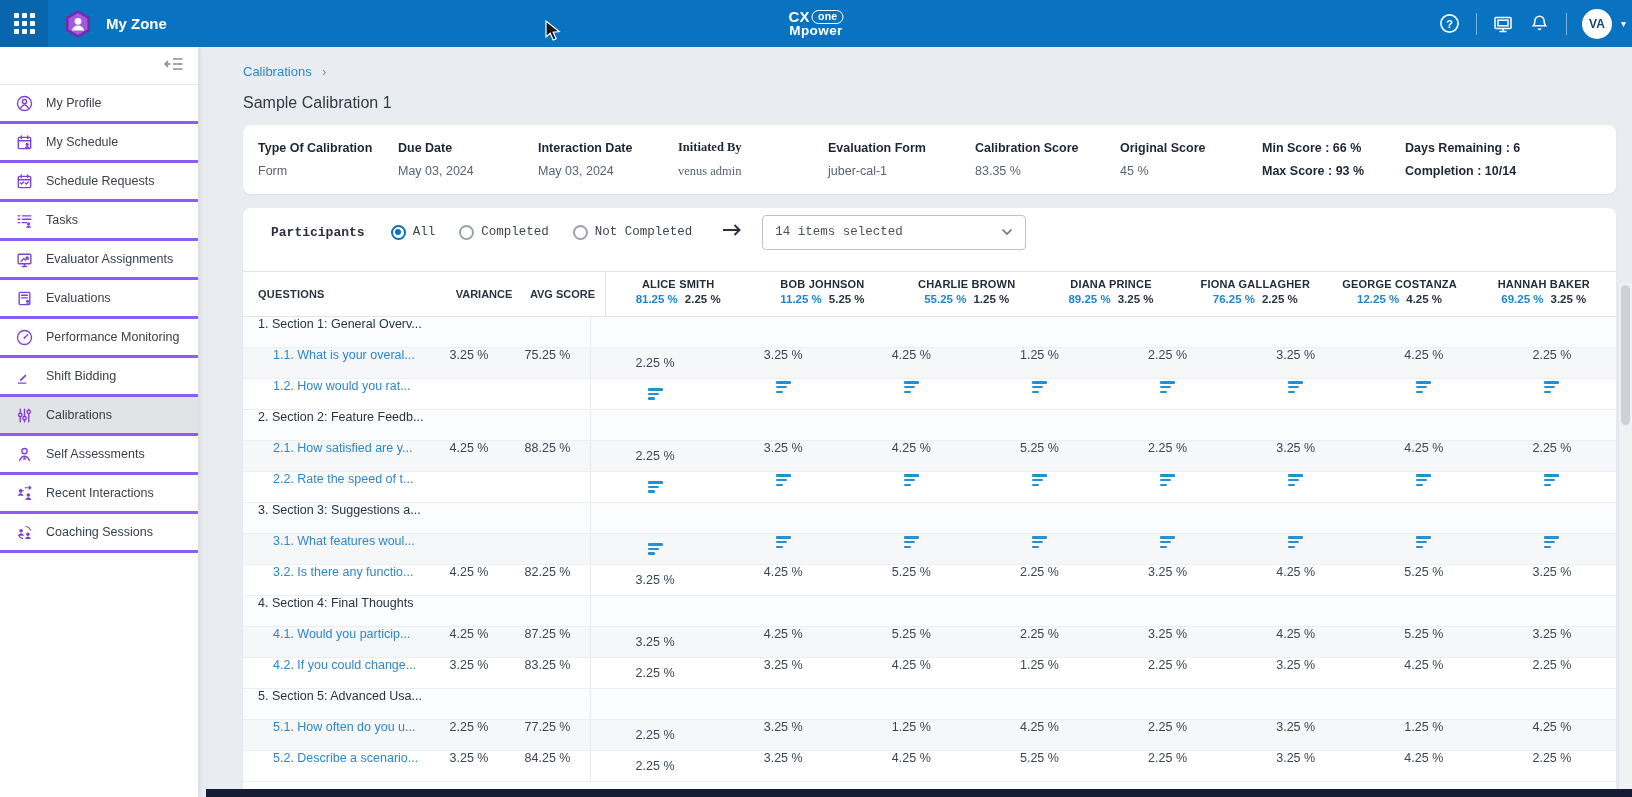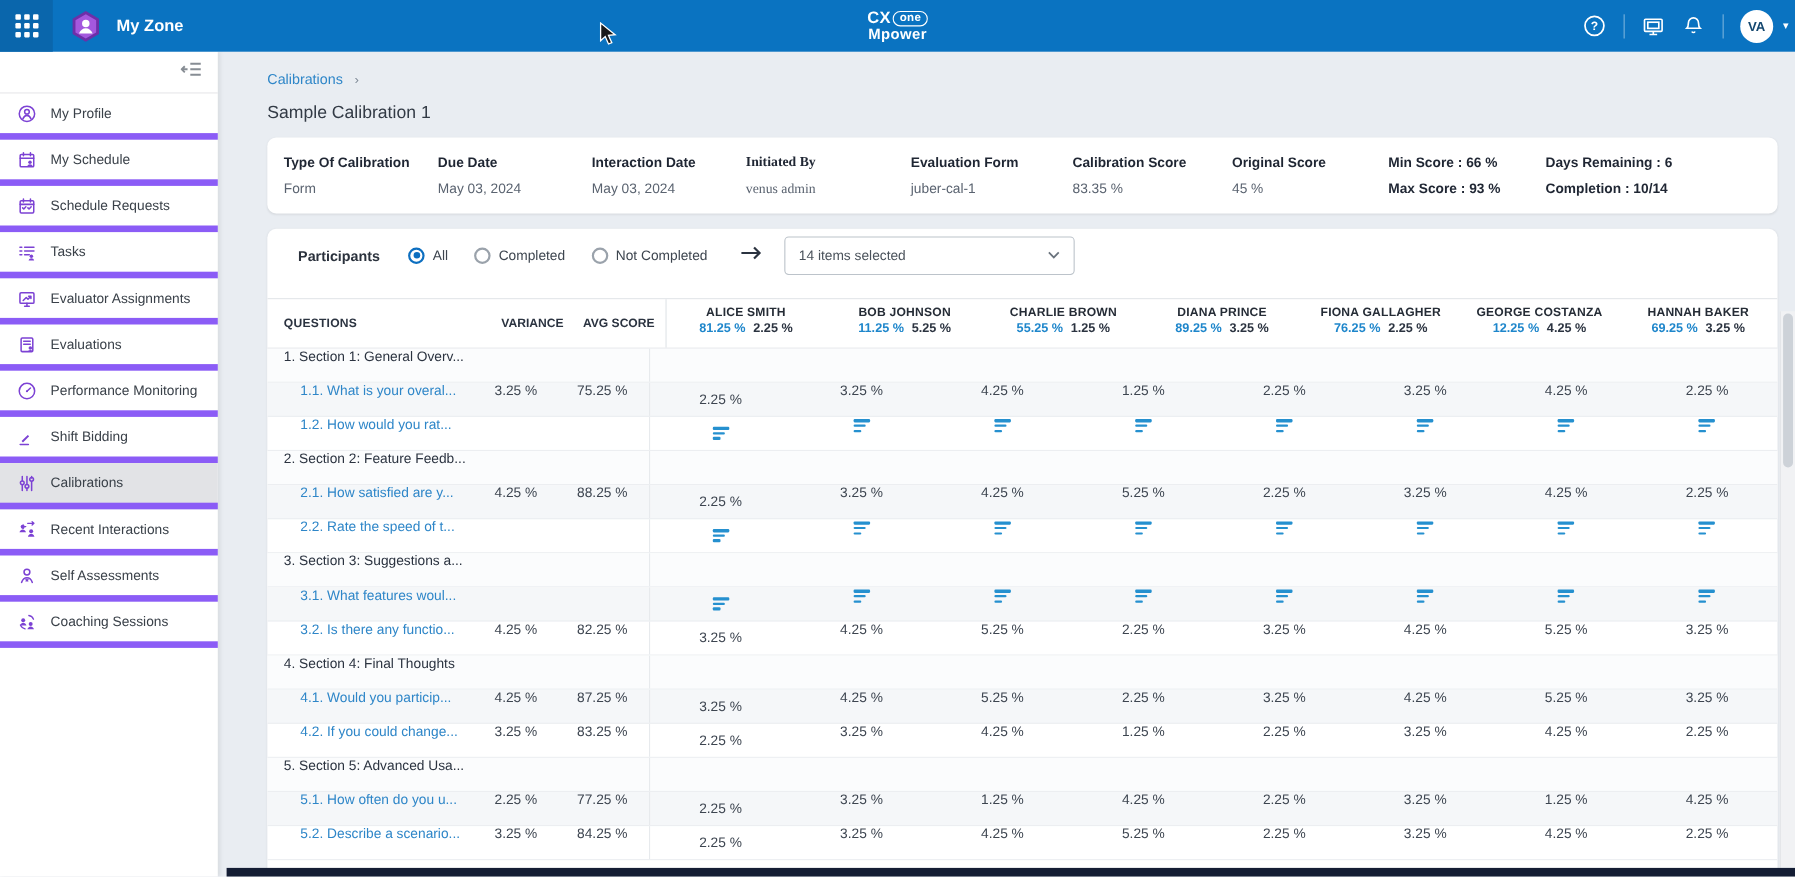--- a/index.html
+++ b/index.html
@@ -19,38 +19,38 @@
   .cx1 .one{display:inline-block;border:1.6px solid #fff;border-radius:10px;font-size:10.5px;padding:0 5px 1px 5px;margin-left:2px;font-weight:bold;vertical-align:2px;}
   .cx2{font-size:13.5px;font-weight:bold;letter-spacing:.4px;}
   .topright{position:absolute;right:6px;display:flex;align-items:center;gap:15px;}
   .tdiv{width:1px;height:22px;background:rgba(255,255,255,.45);}
   .ticon{width:22px;height:22px;display:flex;align-items:center;justify-content:center;cursor:pointer;}
   .avatar{width:30px;height:30px;border-radius:50%;background:#fff;color:#14476f;font-size:12px;font-weight:bold;display:flex;align-items:center;justify-content:center;cursor:pointer;}
   .avcaret{color:#fff;font-size:10px;margin-left:-6px;}
   
   .sidebar{position:absolute;top:47px;left:0;bottom:0;width:198px;background:#fff;box-shadow:2px 0 4px rgba(0,0,0,.08);z-index:20;}
   .collapse-row{height:37px;display:flex;align-items:center;justify-content:flex-end;padding-right:14px;border-bottom:1px solid #e7e7ea;}
-  .side-item{height:36px;display:flex;align-items:center;gap:13px;padding-left:15px;border-bottom:6px solid #8b5cf6;font-size:12.5px;color:#3a4149;cursor:pointer;}
+  .side-item{height:36px;display:flex;align-items:center;gap:13px;padding-left:15px;border-bottom:3px solid #8b5cf6;font-size:12.5px;color:#3a4149;cursor:pointer;}
   .side-item.selected{background:#e2e3e6;}
   .sicon{width:18px;height:18px;display:flex;align-items:center;justify-content:center;flex:none;}
   
   .main{position:absolute;top:47px;left:198px;right:0;bottom:0;padding-left:45px;box-sizing:border-box;border-radius:18px;}
   .crumb{margin-top:17px;font-size:13px;}
   .crumb .bl{color:#2e86c8;cursor:pointer;}
   .crumb .sep{color:#7f8a96;margin-left:7px;font-size:12px;}
   .ptitle{margin-top:15px;font-size:16px;color:#323a45;}
   .card{width:1373px;background:#fff;border-radius:8px;box-shadow:0 1px 2px rgba(0,0,0,.07);box-sizing:border-box;}
   .sumcard{margin-top:13px;height:69px;display:flex;align-items:center;padding:0 15px;}
   .sfield{flex:none;}
   .sfield .lab{font-size:12.5px;font-weight:bold;color:#1f2633;}
   .sfield .val{font-size:12.5px;color:#5a6370;margin-top:9px;}
   .sfield.boldcol .lab,.sfield.boldcol .val{font-weight:bold;color:#1f2633;}
   
   .tablecard{margin-top:14px;border-radius:8px 8px 0 0;height:585px;overflow:hidden;}
-  .pbar{height:48px;display:flex;align-items:center;padding-left:28px;}
+  .pbar{height:48px;display:flex;align-items:center;padding-left:28px;font-family:Liberation Mono, monospace;}
   .pbar .plab{font-size:13px;font-weight:bold;color:#2a313c;margin-right:26px;}
   .radio{display:flex;align-items:center;gap:7px;margin-right:24px;font-size:12.5px;color:#3d454f;cursor:pointer;}
   .rdot{width:15px;height:15px;border-radius:50%;box-sizing:border-box;border:2px solid #9aa2ab;position:relative;background:#fff;}
   .rdot.on{border-color:#0d6fc0;}
   .rdot.on:after{content:"";position:absolute;left:2.5px;top:2.5px;width:6px;height:6px;border-radius:50%;background:#0d6fc0;}
   .parrow{margin:0 20px 0 6px;color:#2b3340;}
   .dropdown{width:238px;height:33px;border:1px solid #bcc3ca;border-radius:4px;display:flex;align-items:center;justify-content:space-between;padding:0 12px;font-size:12.5px;color:#4a525b;cursor:pointer;background:#fff;}
   .thead{display:flex;border-top:1px solid #e3e6e9;border-bottom:1px solid #e3e6e9;height:44px;margin-top:15px;}
   .hq{width:190px;padding-left:15px;align-self:center;font-size:11px;font-weight:bold;color:#2b3340;letter-spacing:.2px;}
   .hvar{width:72px;text-align:center;align-self:center;font-size:11px;font-weight:bold;color:#2b3340;}
@@ -239,38 +239,38 @@
             <circle cx="4" cy="7.5" r="1.6"></circle>
             <circle cx="8" cy="10.5" r="1.6"></circle>
             <circle cx="12" cy="4.5" r="1.6"></circle>
           </svg>
         </span>
         <span>Calibrations</span>
       </div>
       <div class="side-item">
         <span class="sicon">
           <svg width="17" height="17" viewBox="0 0 16 16" fill="none" stroke="#7c42d4" stroke-width="1.3" stroke-linecap="round" stroke-linejoin="round">
+            <circle cx="8" cy="4.8" r="2.5"></circle>
+            <path d="M3.4 13.6c.9-2.6 2.5-4 4.6-4s3.7 1.4 4.6 4"></path>
+            <path d="m8 9.8.6 1.2 1.3.1-1 .9.3 1.3L8 12.6l-1.2.7.3-1.3-1-.9 1.3-.1z" fill="#7c42d4" stroke="none"></path>
+          </svg>
+        </span>
+        <span>Self Assessments</span>
+      </div>
+      <div class="side-item">
+        <span class="sicon">
+          <svg width="17" height="17" viewBox="0 0 16 16" fill="none" stroke="#7c42d4" stroke-width="1.3" stroke-linecap="round" stroke-linejoin="round">
             <circle cx="4.4" cy="5.6" r="1.7" fill="#7c42d4" stroke="none"></circle>
             <path d="M1.6 10.2c.6-1.6 1.6-2.4 2.8-2.4s2.2.8 2.8 2.4z" fill="#7c42d4" stroke="none"></path>
             <circle cx="11.6" cy="9.4" r="1.7" fill="#7c42d4" stroke="none"></circle>
             <path d="M8.8 14c.6-1.6 1.6-2.4 2.8-2.4s2.2.8 2.8 2.4z" fill="#7c42d4" stroke="none"></path>
             <path d="M8.6 2.6h5.2M12.4 1.2l1.6 1.4-1.6 1.4M7 5.4H3.4M4.8 4 3.2 5.4l1.6 1.4" stroke-width="1.1"></path>
           </svg>
         </span>
         <span>Recent Interactions</span>
-      </div>
-      <div class="side-item">
-        <span class="sicon">
-          <svg width="17" height="17" viewBox="0 0 16 16" fill="none" stroke="#7c42d4" stroke-width="1.3" stroke-linecap="round" stroke-linejoin="round">
-            <circle cx="8" cy="4.8" r="2.5"></circle>
-            <path d="M3.4 13.6c.9-2.6 2.5-4 4.6-4s3.7 1.4 4.6 4"></path>
-            <path d="m8 9.8.6 1.2 1.3.1-1 .9.3 1.3L8 12.6l-1.2.7.3-1.3-1-.9 1.3-.1z" fill="#7c42d4" stroke="none"></path>
-          </svg>
-        </span>
-        <span>Self Assessments</span>
       </div>
       <div class="side-item">
         <span class="sicon">
           <svg width="17" height="17" viewBox="0 0 16 16" fill="none" stroke="#7c42d4" stroke-width="1.3" stroke-linecap="round" stroke-linejoin="round">
             <circle cx="4.8" cy="6.4" r="1.7" fill="#7c42d4" stroke="none"></circle>
             <path d="M2 11c.6-1.6 1.6-2.4 2.8-2.4S7 9.4 7.6 11z" fill="#7c42d4" stroke="none"></path>
             <circle cx="11.2" cy="9.6" r="1.7" fill="#7c42d4" stroke="none"></circle>
             <path d="M8.4 14.2c.6-1.6 1.6-2.4 2.8-2.4s2.2.8 2.8 2.4z" fill="#7c42d4" stroke="none"></path>
             <path d="M9.6 2.4a5.4 5.4 0 0 1 4 3.2M6.4 13.8a5.4 5.4 0 0 1-4-3.2" stroke-width="1.1"></path>
           </svg>

